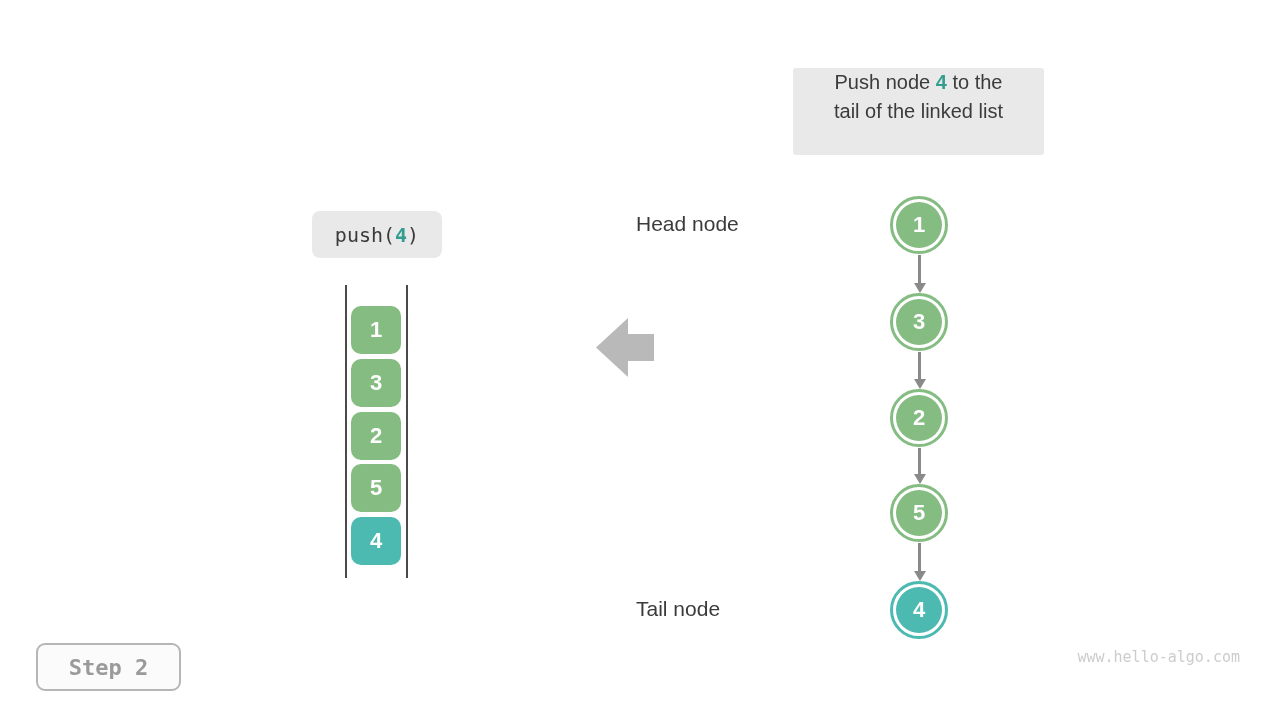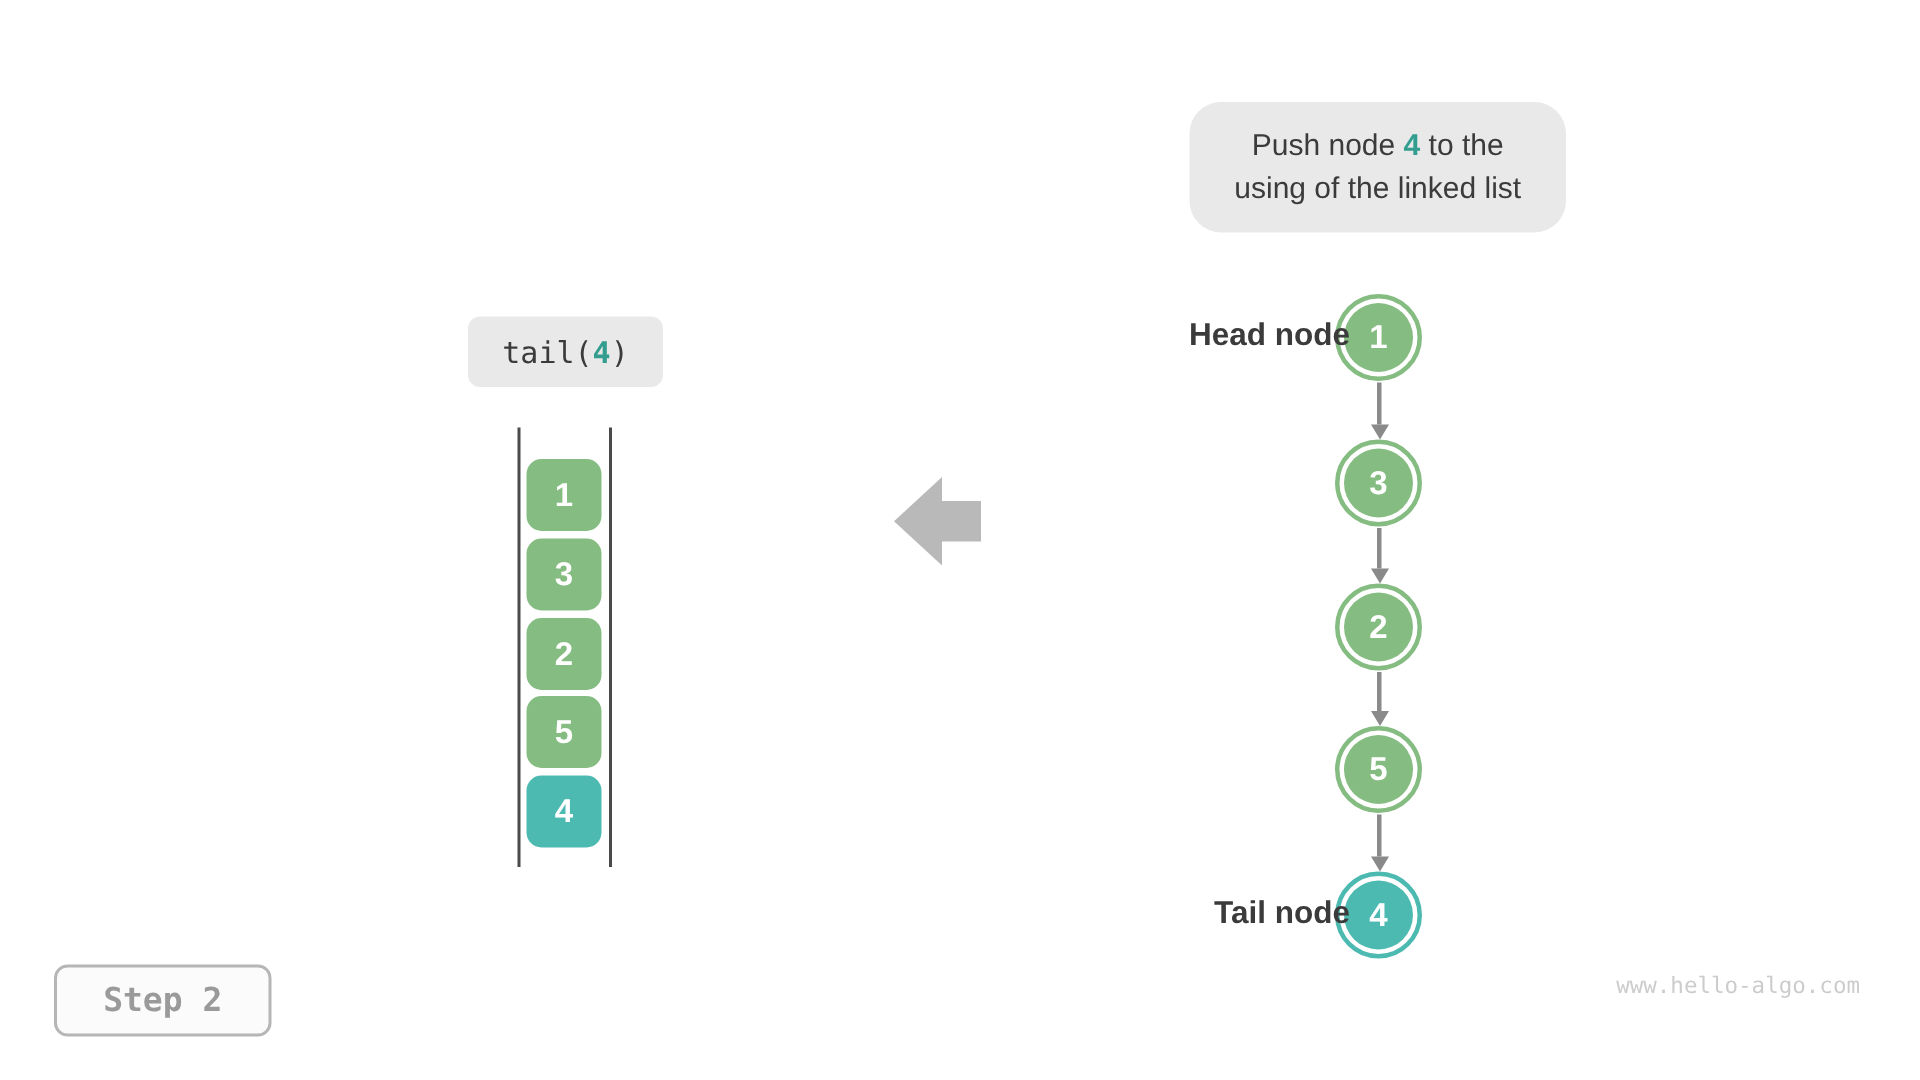--- a/index.html
+++ b/index.html
@@ -13,23 +13,23 @@
     background: #ffffff;
     overflow: hidden;
   }
 
   
   .instruction-box {
     position: absolute;
     left: 793px; top: 68px;
     width: 251px; height: 87px;
     background: var(--box_bg);
-    border-radius: 21px;
-    display: flex;
-    align-items: center;
+    border-radius: 3px;
+    display: flex;
+    align-items: flex-start;
     justify-content: center;
     text-align: center;
     font-size: 20px;
     line-height: 29px;
     color: var(--dark_text);
   }
   .hl {
     color: var(--highlight);
     font-weight: 700;
   }
@@ -149,25 +149,24 @@
     border-top: 10px solid var(--connector_gray);
   }
   .conn-0 { top: 255px; height: 38px; }
   .conn-1 { top: 352px; height: 37px; }
   .conn-2 { top: 448px; height: 36px; }
   .conn-3 { top: 543px; height: 38px; }
 
   
   .node-label {
     position: absolute;
-    left: 700px;
+    left: 636px;
     width: 200px;
-    text-align: right;
     font-size: 21px;
-    font-weight: 700;
+    font-weight: 400;
     color: var(--dark_text);
   }
   .label-head { top: 212px; }
   .label-tail { top: 597px; }
 
   
   .step-box {
     position: absolute;
     left: 36px; top: 643px;
     width: 145px; height: 48px;
@@ -194,26 +193,26 @@
   }
 </style>
 </head>
 <body>
 
 <div class="canvas">
 
   <div class="instruction-box">
     <div>
       <span>Push node </span><span class="hl">4</span><span> to the</span><br>
-      <span>using of the linked list</span>
+      <span>tail of the linked list</span>
     </div>
   </div>
 
   <div class="push-box">
-    <span>tail(</span>
+    <span>push(</span>
       <span class="hl">4</span>
       <span>)</span>
   </div>
 
   <div class="rail rail-left"></div>
   <div class="rail rail-right"></div>
 
   <div class="sq sq-0" data-color="green">1</div>
   <div class="sq sq-1" data-color="green">3</div>
   <div class="sq sq-2" data-color="green">2</div>

